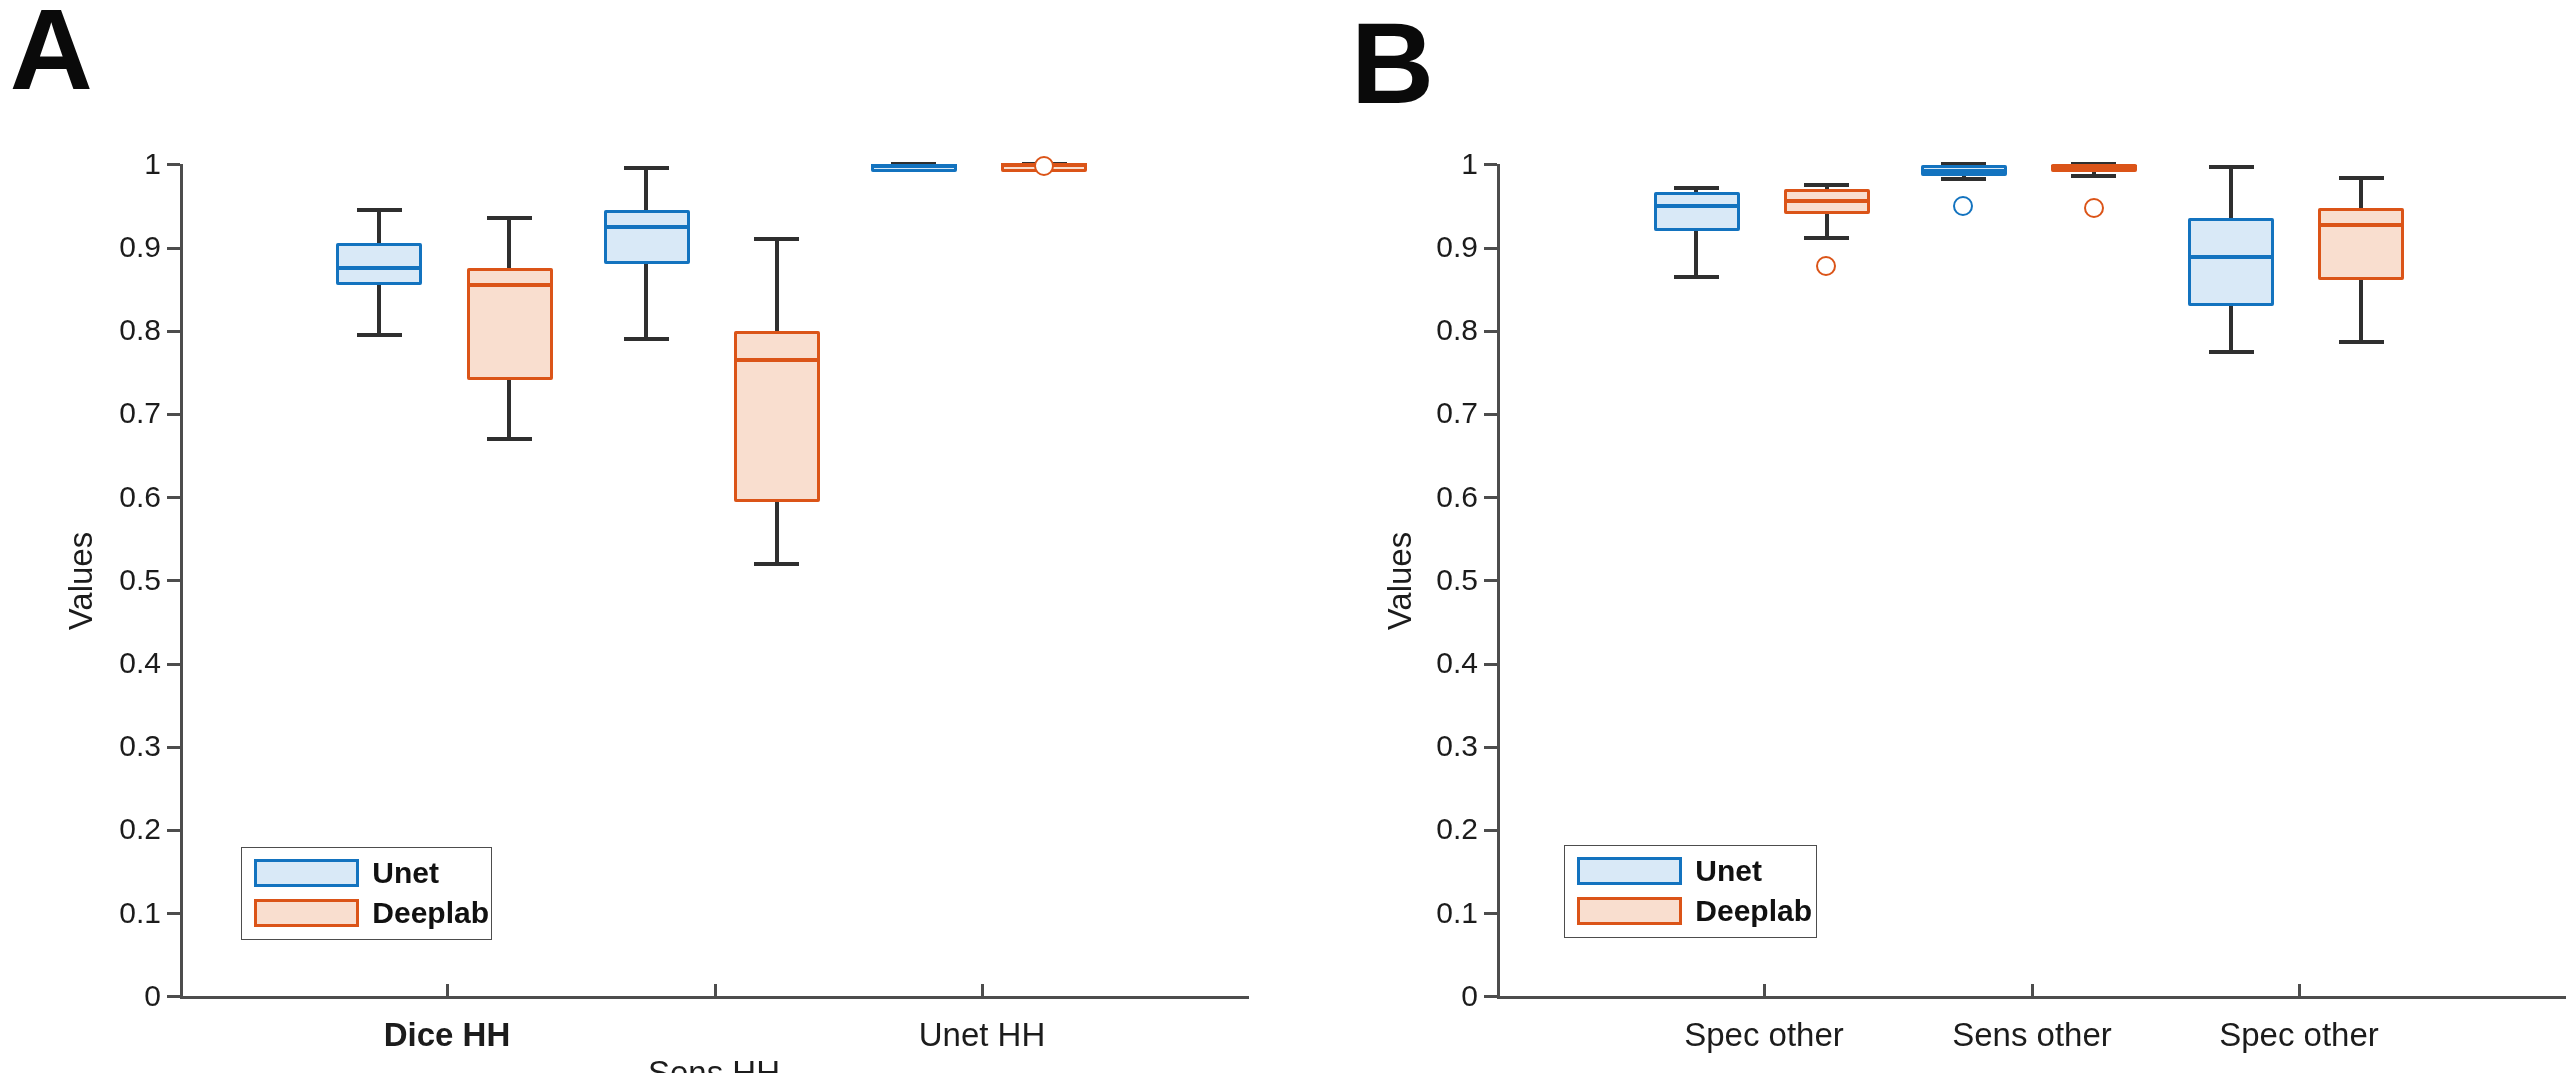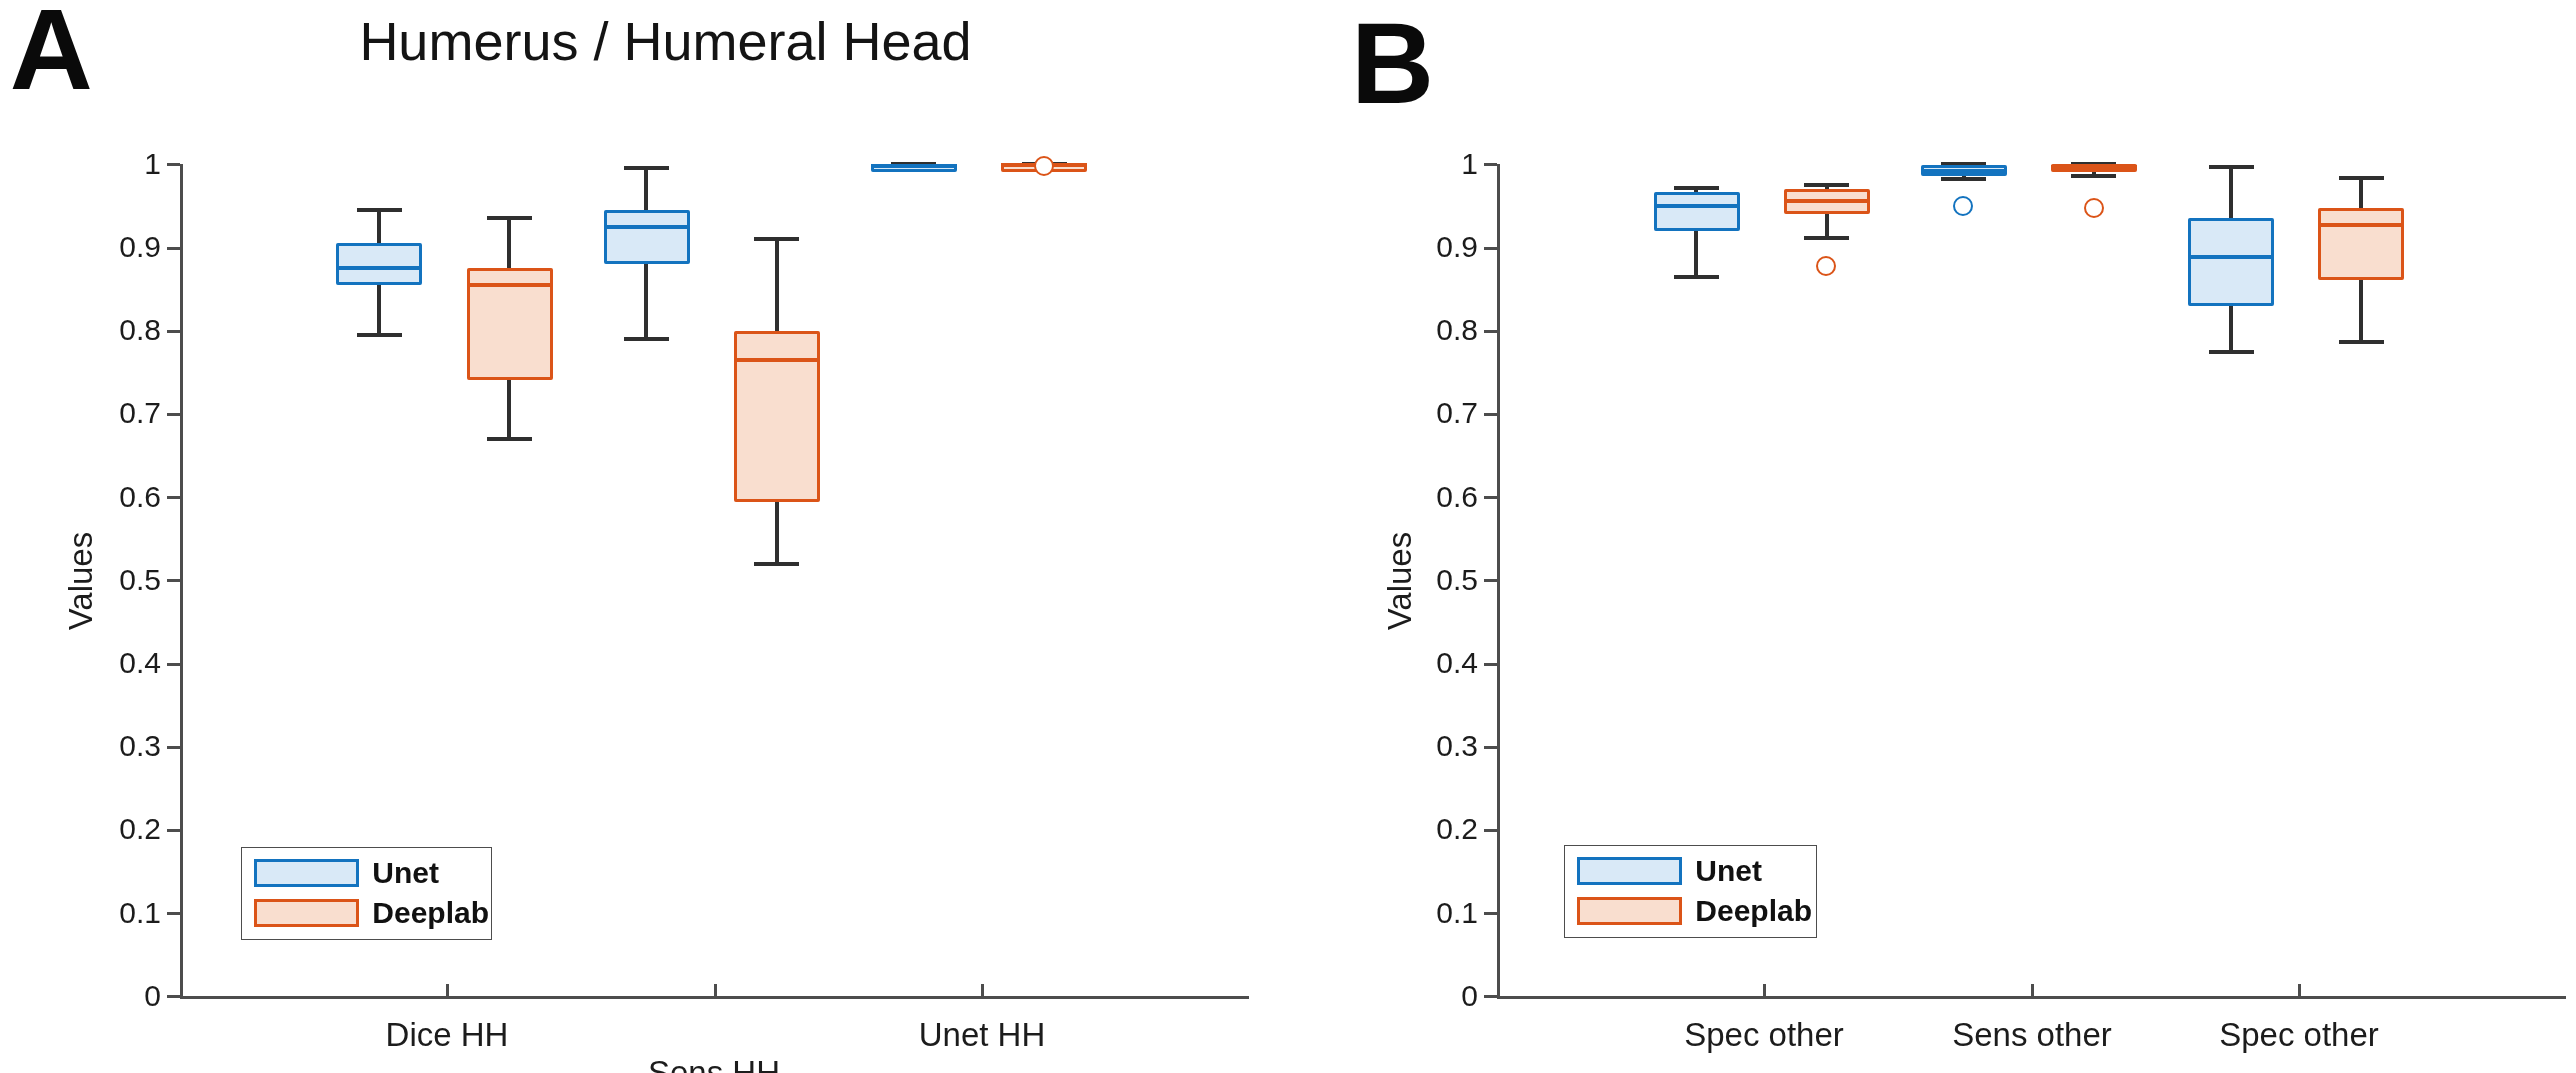--- a/index.html
+++ b/index.html
@@ -18,21 +18,20 @@
   .legend-box{background:#ffffff;border:1.9px solid #4d4d4d;}
   .legend-row{position:absolute;display:flex;align-items:center;font-weight:bold;}
   .legend-swatch{width:105px;height:28px;border-width:3.9px;border-style:solid;margin-right:13.6px;}
   .legend-label{font-size:30px;color:#111111;white-space:nowrap;}
 </style>
 </head>
 <body>
 
 <div id="figure">
     <div class="abs panel-letter" style="left: 9.7px; top: -7.8px;">A</div>
-    <div class="abs panel-title" style="left: 131px; top: 9.7px; width: 1069px;">Humerus / Humeral Head</div>
     <div class="abs ylab-outer" style="left: 52px; top: 425px; width: 58px; height: 311px;">
       <div class="ylab-inner">Values</div>
     </div>
     <div class="abs" style="left: 180px; top: 164px; width: 2.9px; height: 835px; background: rgb(77, 77, 77);"></div>
     <div class="abs" style="left: 180px; top: 996px; width: 1069px; height: 2.9px; background: rgb(77, 77, 77);"></div>
     <div class="abs" style="left: 167px; top: 995px; width: 12.6px; height: 2.9px; background: rgb(77, 77, 77);"></div>
     <div class="abs ytick-label" style="left: 49px; top: 979px; width: 112px;">0</div>
     <div class="abs" style="left: 167px; top: 912px; width: 12.6px; height: 2.9px; background: rgb(77, 77, 77);"></div>
     <div class="abs ytick-label" style="left: 49px; top: 896px; width: 112px;">0.1</div>
     <div class="abs" style="left: 167px; top: 829px; width: 12.6px; height: 2.9px; background: rgb(77, 77, 77);"></div>
@@ -47,21 +46,21 @@
     <div class="abs ytick-label" style="left: 49px; top: 480px; width: 112px;">0.6</div>
     <div class="abs" style="left: 167px; top: 413px; width: 12.6px; height: 2.9px; background: rgb(77, 77, 77);"></div>
     <div class="abs ytick-label" style="left: 49px; top: 396px; width: 112px;">0.7</div>
     <div class="abs" style="left: 167px; top: 330px; width: 12.6px; height: 2.9px; background: rgb(77, 77, 77);"></div>
     <div class="abs ytick-label" style="left: 49px; top: 313px; width: 112px;">0.8</div>
     <div class="abs" style="left: 167px; top: 247px; width: 12.6px; height: 2.9px; background: rgb(77, 77, 77);"></div>
     <div class="abs ytick-label" style="left: 49px; top: 230px; width: 112px;">0.9</div>
     <div class="abs" style="left: 167px; top: 163px; width: 12.6px; height: 2.9px; background: rgb(77, 77, 77);"></div>
     <div class="abs ytick-label" style="left: 49px; top: 147px; width: 112px;">1</div>
     <div class="abs" style="left: 446px; top: 984px; width: 2.9px; height: 12.6px; background: rgb(77, 77, 77);"></div>
-    <div class="abs xtick-label" style="left: 311px; top: 1016px; width: 272px;">Dice HH</div>
+    <div class="abs xtick-label" style="left: 311px; top: 1016px; width: 272px; font-weight: bold;">Dice HH</div>
     <div class="abs" style="left: 714px; top: 984px; width: 2.9px; height: 12.6px; background: rgb(77, 77, 77);"></div>
     <div class="abs xtick-label" style="left: 578px; top: 1016px; width: 272px; margin-top: 38px;">Sens HH</div>
     <div class="abs" style="left: 981px; top: 984px; width: 2.9px; height: 12.6px; background: rgb(77, 77, 77);"></div>
     <div class="abs xtick-label" style="left: 846px; top: 1016px; width: 272px;">Unet HH</div>
     <div class="abs" style="left: 377px; top: 210px; width: 3.9px; height: 125px; background: rgb(47, 47, 47);"></div>
     <div class="abs" style="left: 357px; top: 208px; width: 45px; height: 3.9px; background: rgb(47, 47, 47);"></div>
     <div class="abs" style="left: 357px; top: 333px; width: 45px; height: 3.9px; background: rgb(47, 47, 47);"></div>
     <div class="abs" style="left: 336px; top: 243px; width: 86px; height: 42px; border: 3.9px solid rgb(19, 115, 191); background: rgb(217, 233, 247); border-radius: 1.9px;"></div>
     <div class="abs" style="left: 336px; top: 266px; width: 86px; height: 3.9px; background: rgb(19, 115, 191);"></div>
     <div class="abs" style="left: 644px; top: 168px; width: 3.9px; height: 171px; background: rgb(47, 47, 47);"></div>

